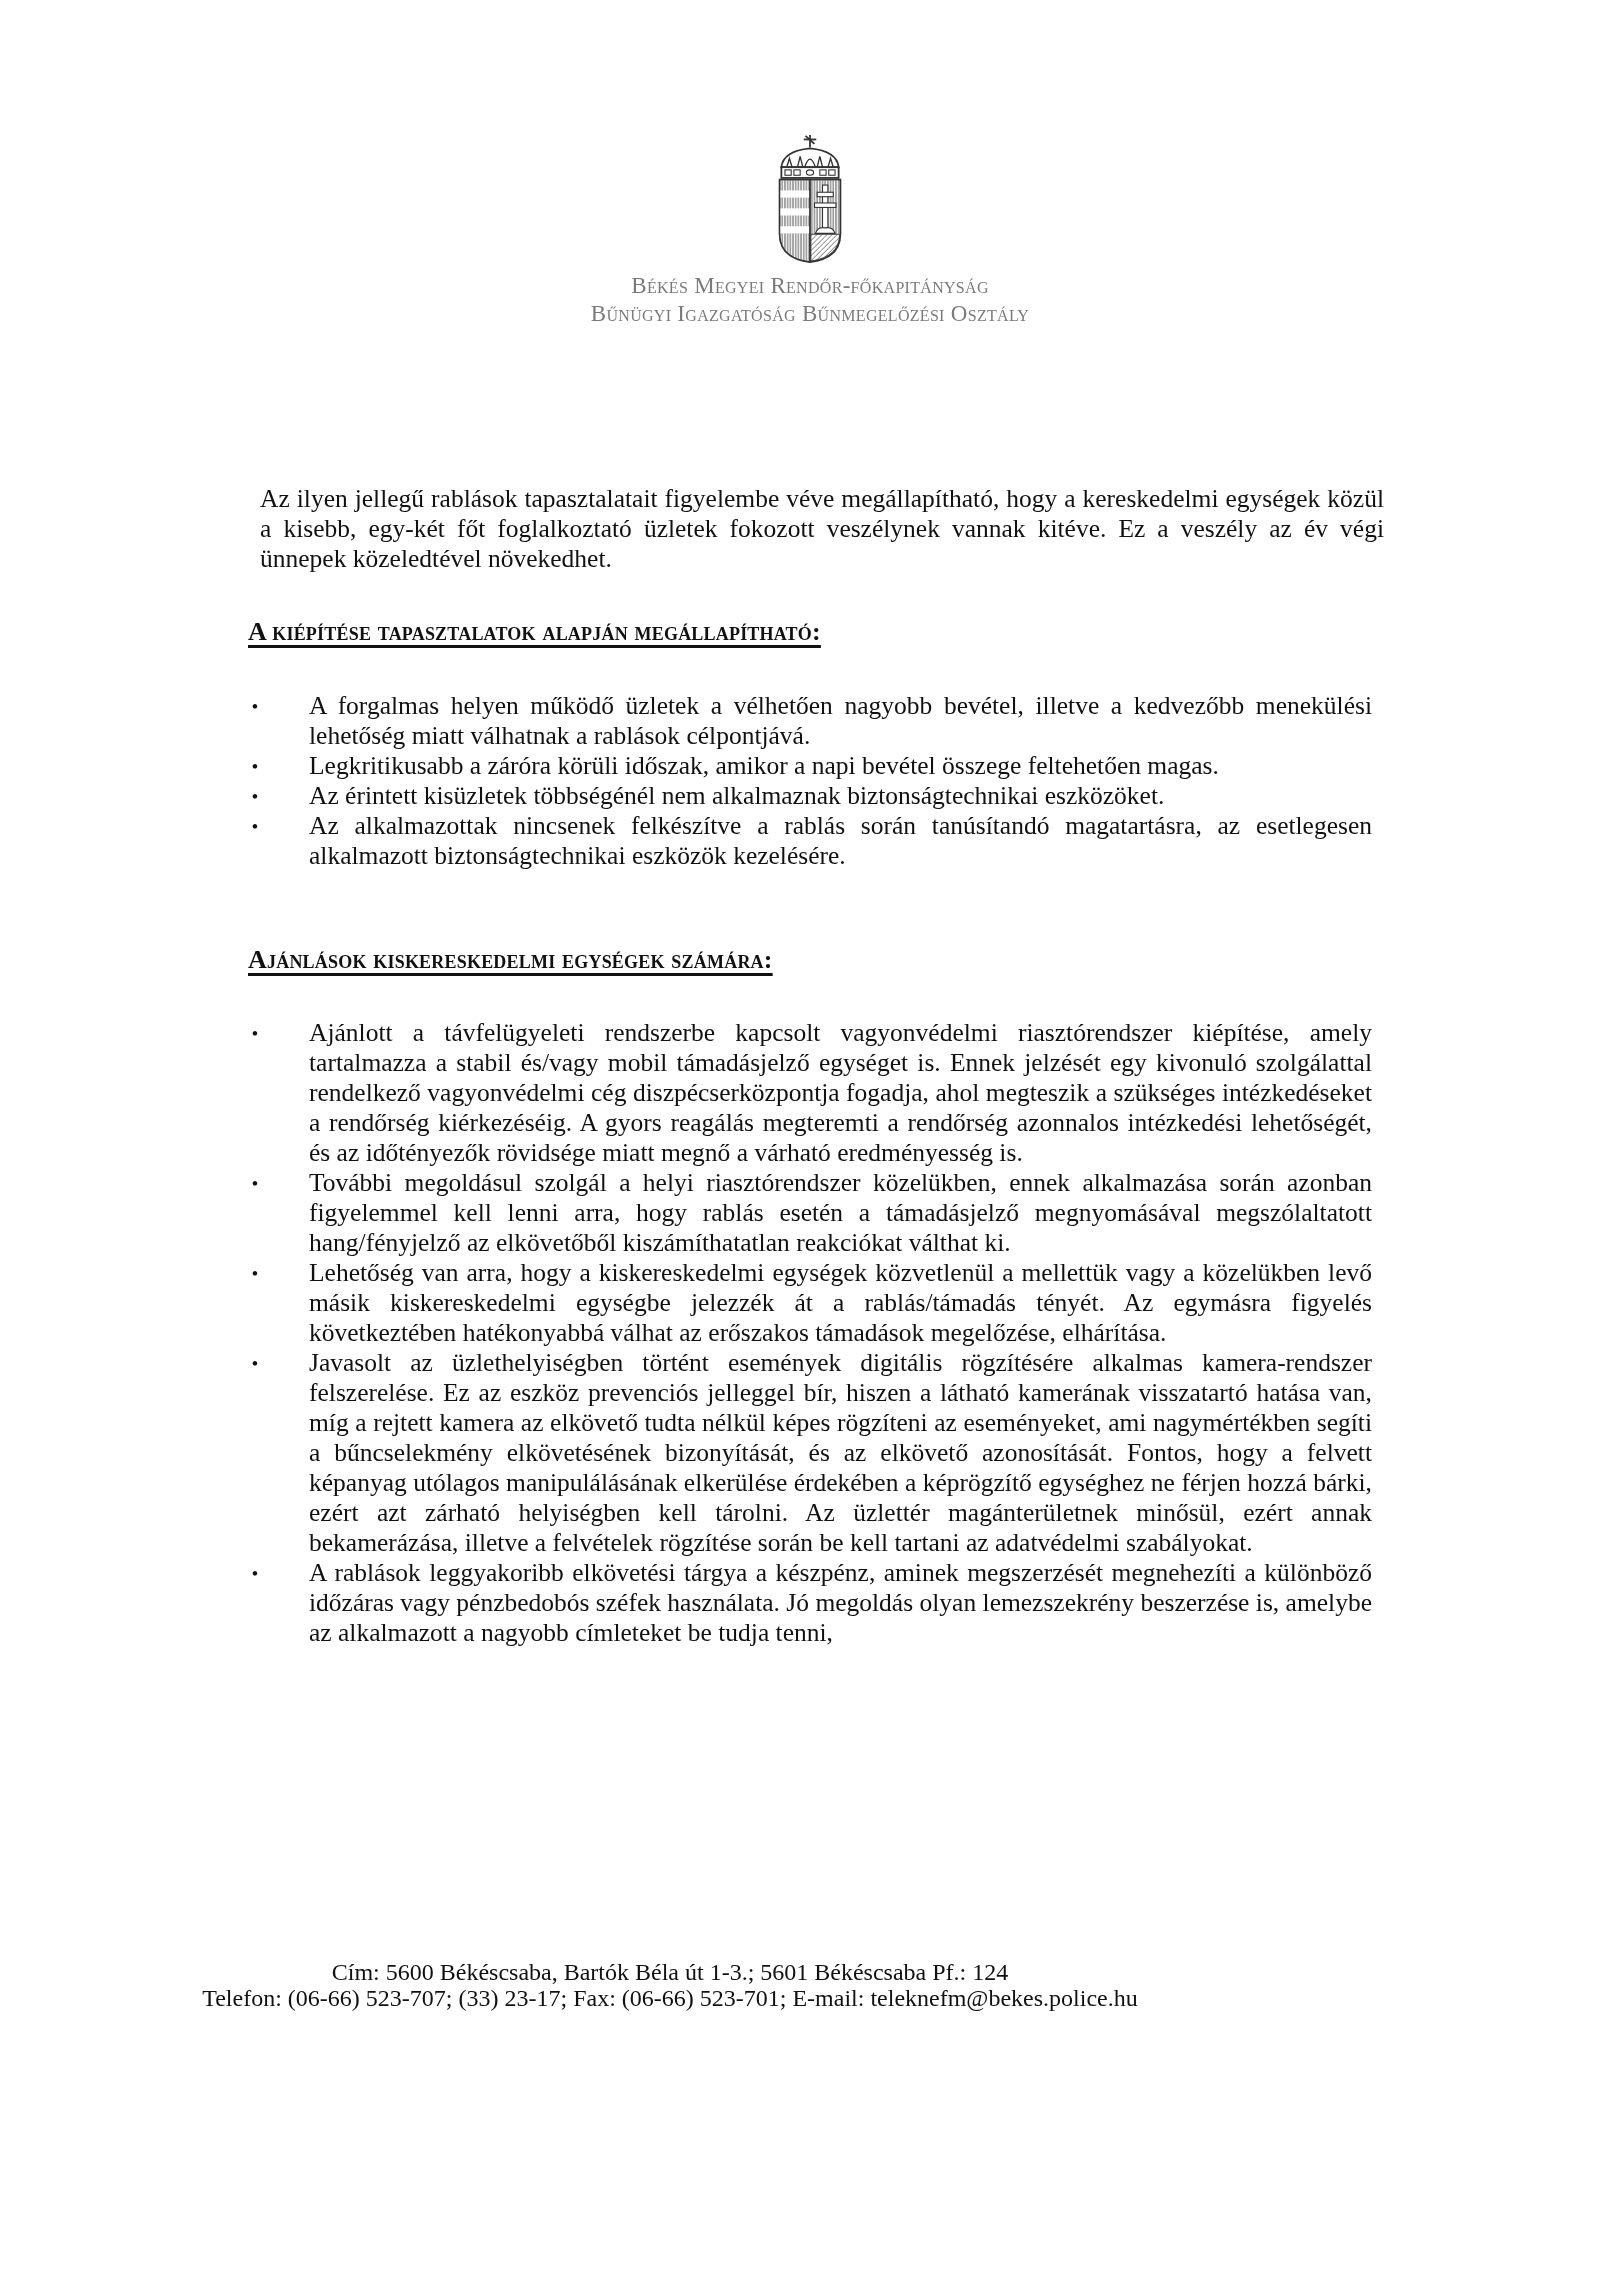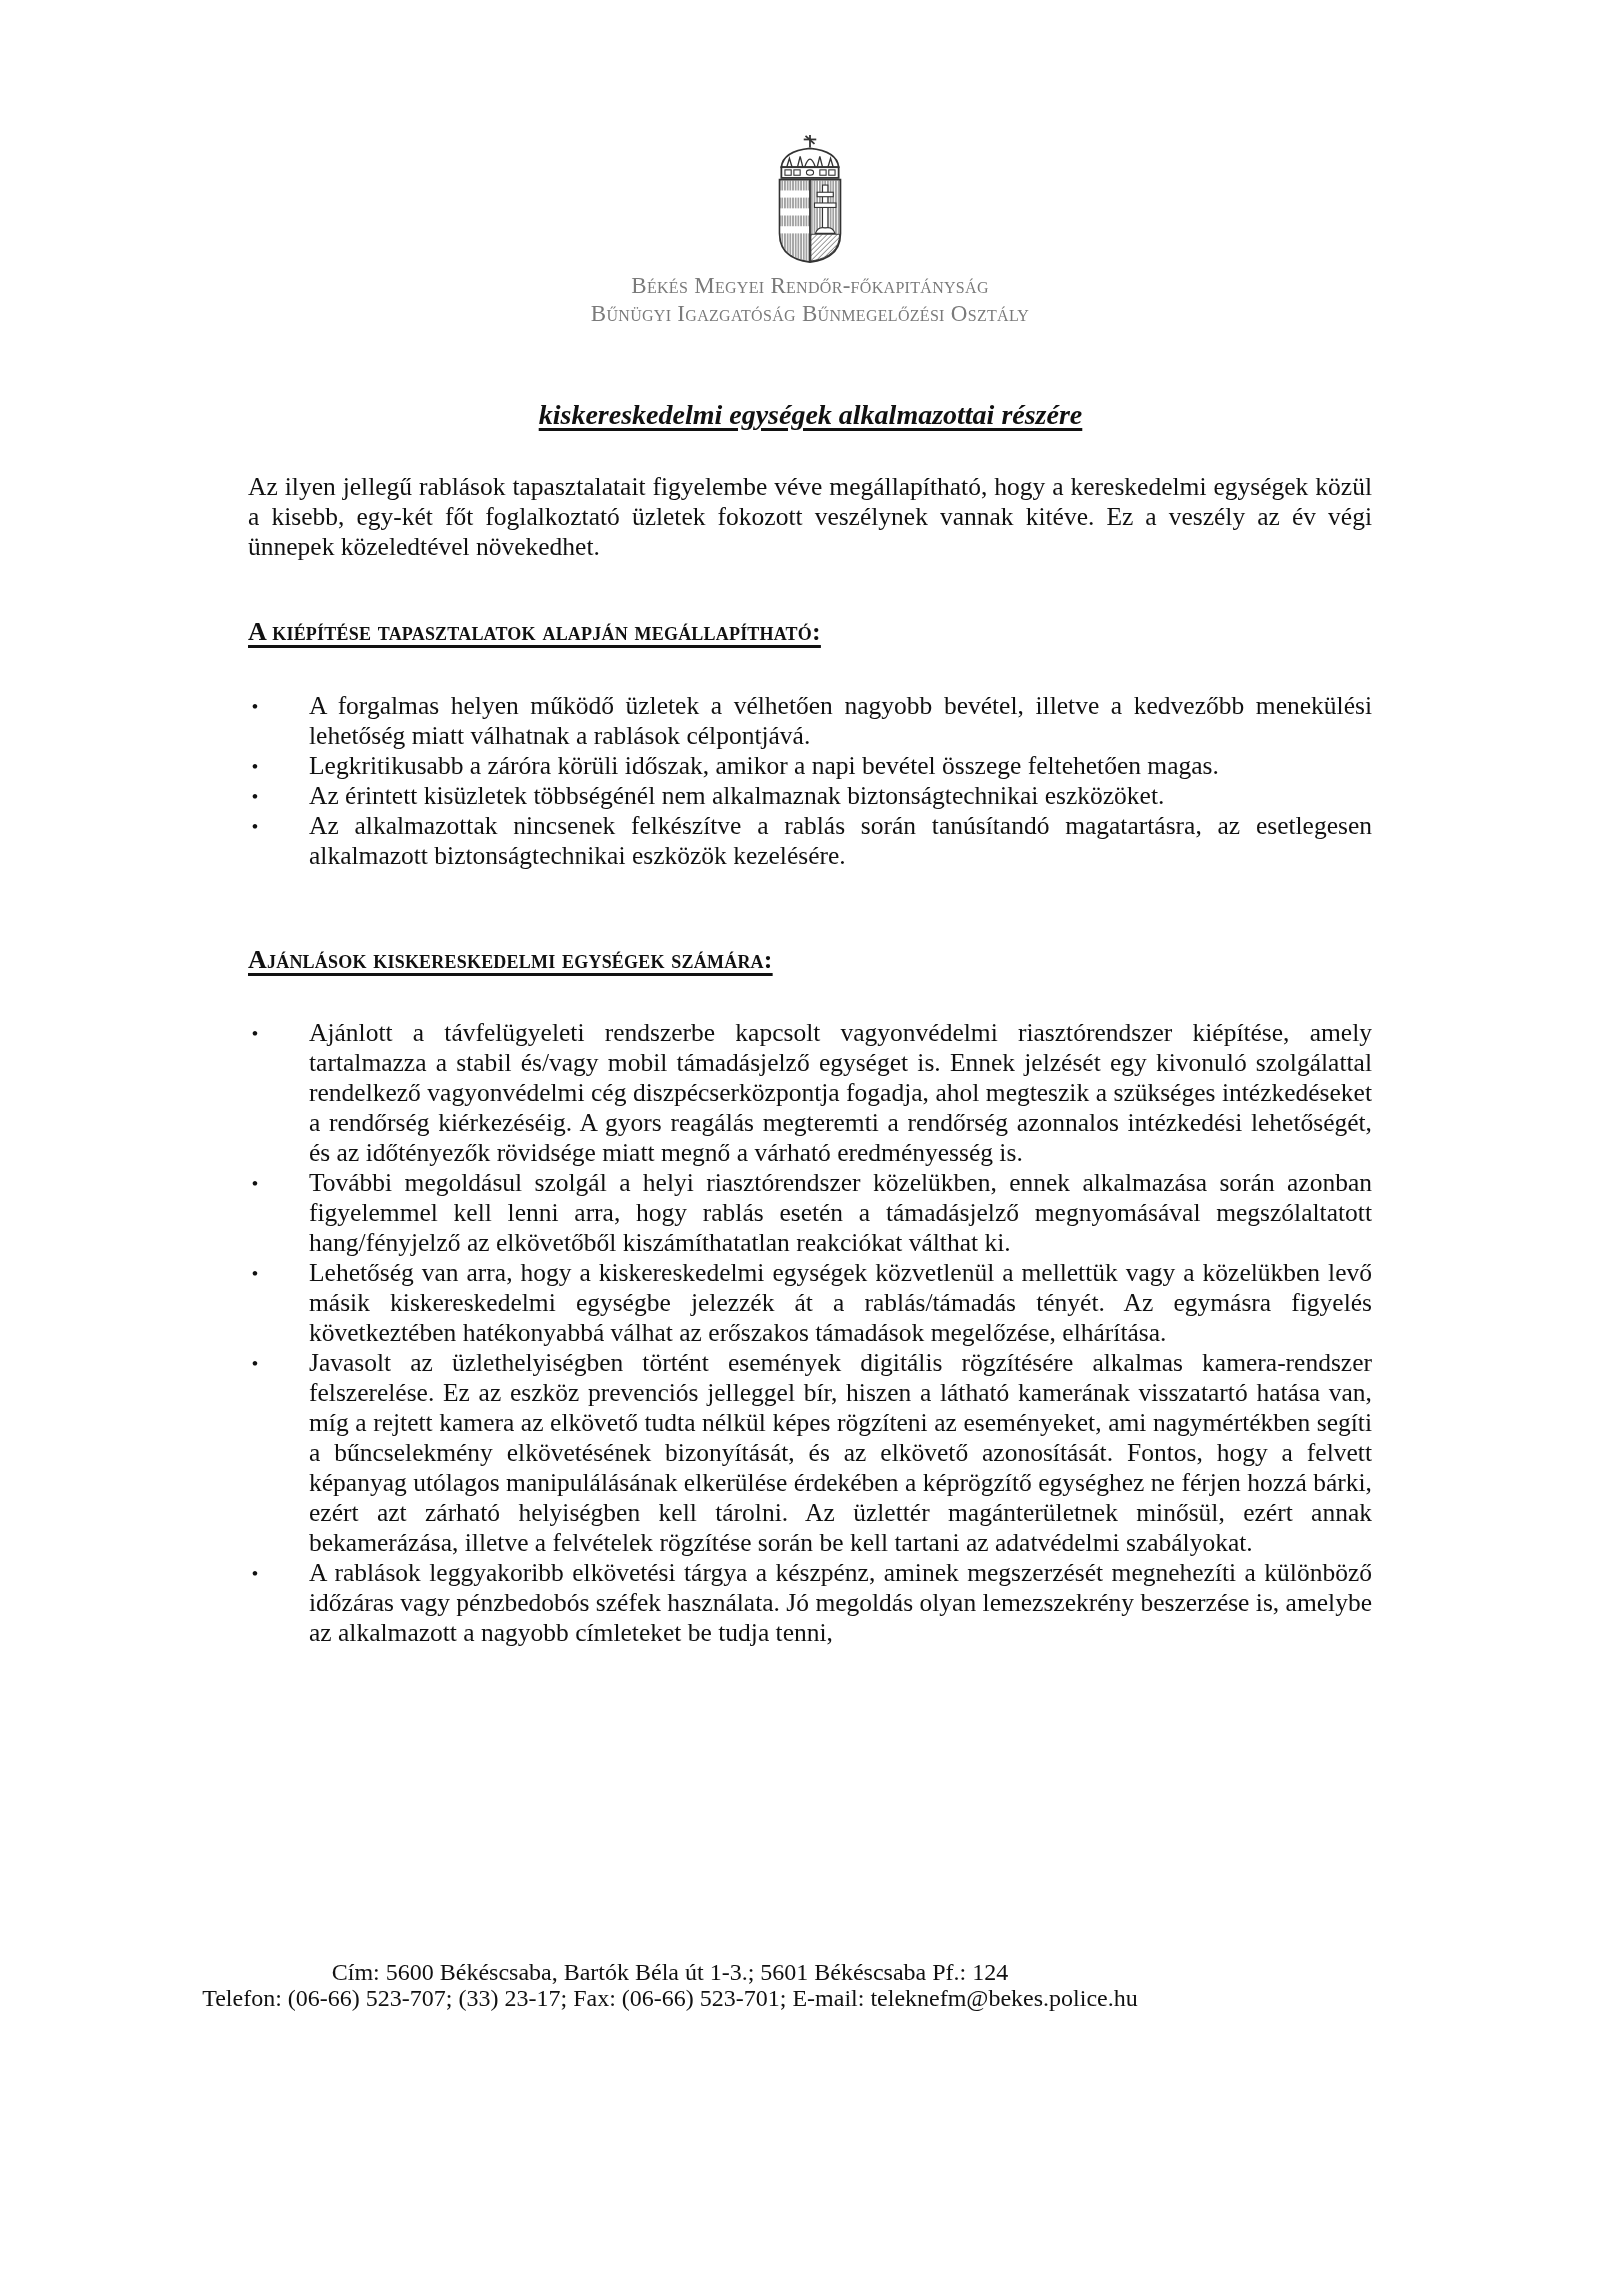--- a/index.html
+++ b/index.html
@@ -97,23 +97,22 @@
       <rect x="46" y="66" width="18" height="5"></rect>
       <rect x="43" y="78" width="24" height="5"></rect>
     </g>
     <path d="M44 112 Q47 104 55 106 Q63 104 66 112 Z" fill="#fff" stroke="#333" stroke-width="1.2"></path>
     <path d="M39 113 L71 113 Q71 138 39 143 Z" fill="url(#dh)" stroke="#333" stroke-width="1"></path>
   </svg>
 
   <div class="org org1">Békés Megyei Rendőr-főkapitányság</div>
   <div class="org org2">Bűnügyi Igazgatóság Bűnmegelőzési Osztály</div>
 
-  <div class="title title2">kiskereskedelmi egységek alkalmazottai részére</div>
 
-  <p class="para intro" style="margin:0">Az ilyen jellegű rablások tapasztalatait figyelembe véve megállapítható, hogy a kereskedelmi egységek közül a kisebb, egy-két főt foglalkoztató üzletek fokozott veszélynek vannak kitéve. Ez a veszély az év végi ünnepek közeledtével növekedhet.</p>
+  <p class="para intro" style="margin:12px">Az ilyen jellegű rablások tapasztalatait figyelembe véve megállapítható, hogy a kereskedelmi egységek közül a kisebb, egy-két főt foglalkoztató üzletek fokozott veszélynek vannak kitéve. Ez a veszély az év végi ünnepek közeledtével növekedhet.</p>
 
   <div class="section-heading h1">A kiépítése tapasztalatok alapján megállapítható:</div>
 
   <ul class="bullets list1">
     <li><span class="bullet">•</span><span>A forgalmas helyen működő üzletek a vélhetően nagyobb bevétel, illetve a kedvezőbb menekülési lehetőség miatt válhatnak a rablások célpontjává.</span></li>
     <li><span class="bullet">•</span><span>Legkritikusabb a záróra körüli időszak, amikor a napi bevétel összege feltehetően magas.</span></li>
     <li><span class="bullet">•</span><span>Az érintett kisüzletek többségénél nem alkalmaznak biztonságtechnikai eszközöket.</span></li>
     <li><span class="bullet">•</span><span>Az alkalmazottak nincsenek felkészítve a rablás során tanúsítandó magatartásra, az esetlegesen alkalmazott biztonságtechnikai eszközök kezelésére.</span></li>
   </ul>
 

